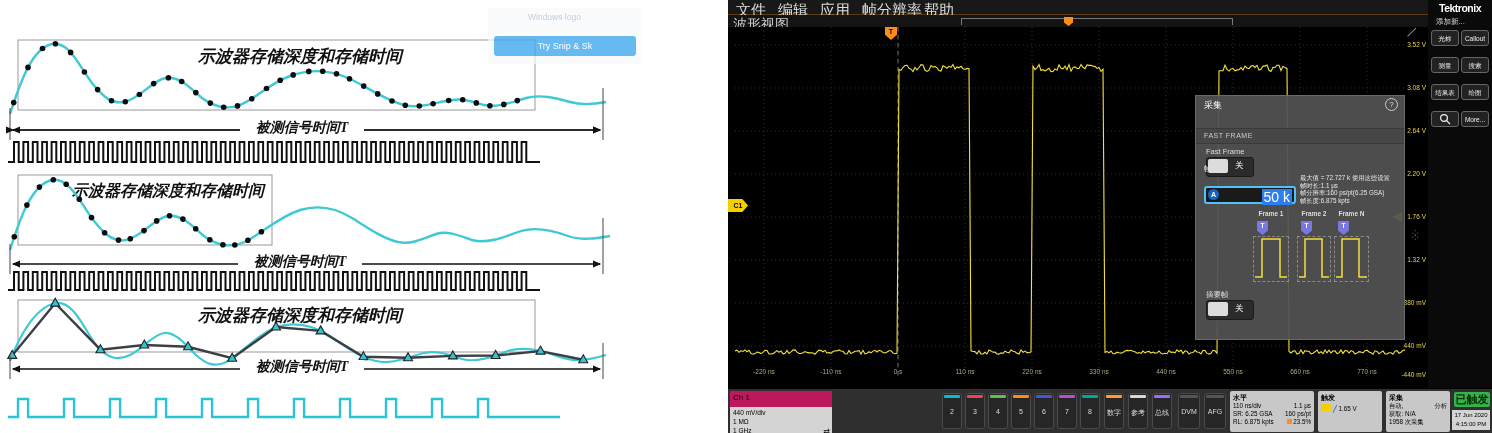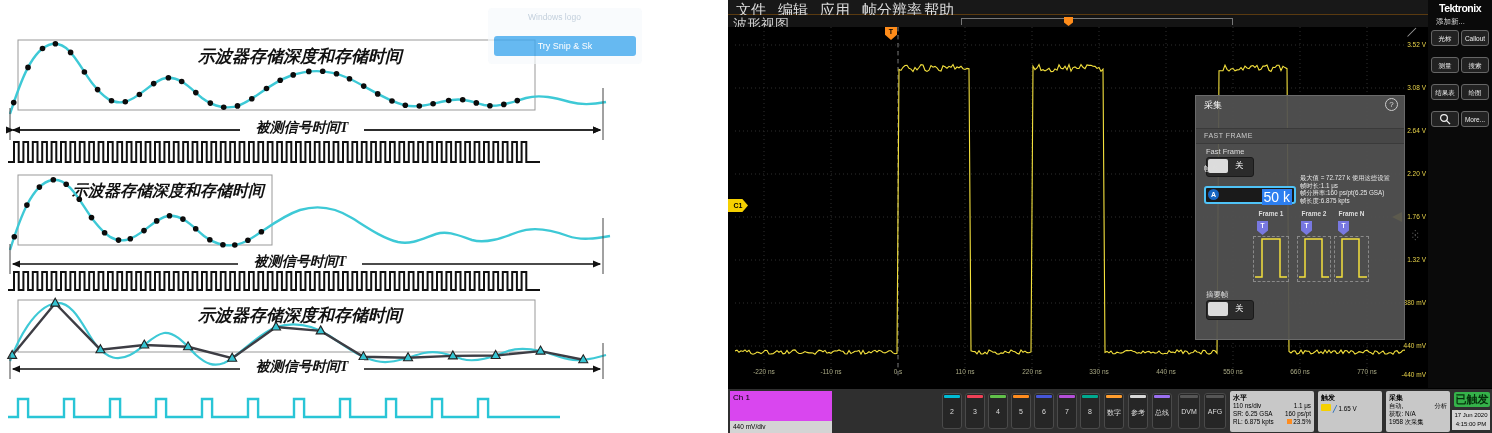--- a/index.html
+++ b/index.html
@@ -70,21 +70,21 @@
   
   #sidebar{position:absolute;left:700px;top:0;width:64px;height:388px;background:#0a0a0a;}
   #sidebar .logo{position:absolute;left:0;top:2px;width:64px;text-align:center;color:#fff;font-weight:bold;
         font-size:10.5px;letter-spacing:-.5px;}
   #sidebar .addnew{position:absolute;left:8px;top:17px;font-size:7.5px;color:#ddd;}
   .sbtn{position:absolute;width:28px;height:16px;background:#222;border:1px solid #666;border-radius:3px;
         color:#eee;font-size:6.5px;text-align:center;line-height:15px;box-sizing:border-box;overflow:hidden;}
   
   #bottombar{position:absolute;left:0;top:388px;width:764px;height:45px;background:#2f2f2f;border-top:1px solid #000;}
   #ch1badge{position:absolute;left:2px;top:2px;width:102px;height:41px;}
-  #ch1badge .hdr{height:30px;background:#d946ef;color:#000;font-size:8px;font-weight:normal;padding-left:3px;line-height:13px;}
+  #ch1badge .hdr{height:16px;background:#be185d;color:#000;font-size:8px;font-weight:normal;padding-left:3px;line-height:13px;}
   #ch1badge .bdy{height:28px;background:#d4d4d4;color:#000;font-size:6.5px;line-height:9px;padding:1px 3px;position:relative;}
   #ch1badge .swap{position:absolute;right:2px;bottom:1px;font-size:8px;}
   .chbtn{position:absolute;top:4px;width:20px;height:36px;background:#262626;border:1px solid #4a4a4a;border-radius:3px;
         color:#ddd;font-size:7px;text-align:center;box-sizing:border-box;}
   .chbtn .stripe{display:block;height:3px;margin:1px 1px 0 1px;border-radius:1px;}
   .chbtn .cl{display:block;margin-top:10px;}
   .pbadge{position:absolute;top:2px;height:41px;background:#c8c8c8;border-radius:2px;color:#000;
         font-size:6.3px;line-height:8px;padding:2px 3px;box-sizing:border-box;}
   .pbadge .pt{font-size:7px;font-weight:bold;line-height:9px;}
   .prow{display:flex;justify-content:space-between;}

